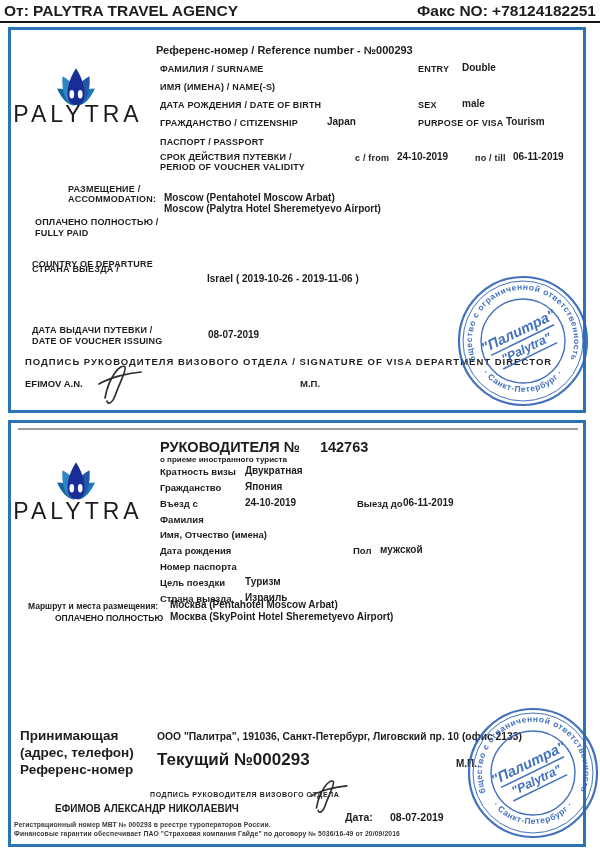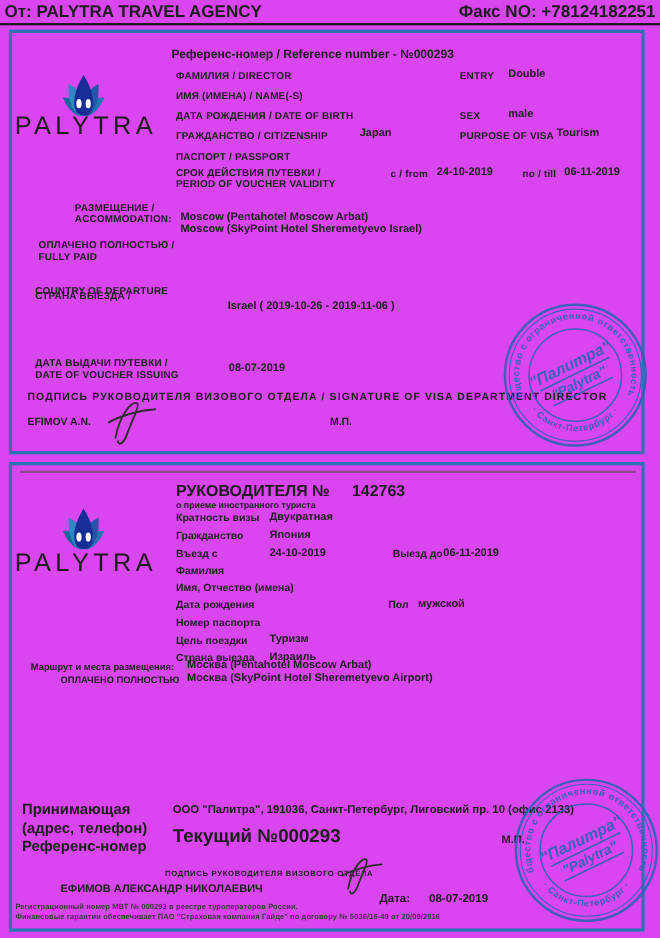--- a/index.html
+++ b/index.html
@@ -1,18 +1,18 @@
 <!DOCTYPE html>
 <html><head>
 <meta charset="utf-8">
 <style>
   html,body { margin:0; padding:0; background:#e8e8e8; }
   .page {
     position:relative; width:600px; height:853px; margin:0 auto;
-    background:#d946ef; overflow:hidden;
+    background:#ffffff; overflow:hidden;
     font-family:"Liberation Sans", sans-serif; color:#1d1d1d;
   }
   .abs { position:absolute; white-space:nowrap; }
   .b { font-weight:700; }
   .box { position:absolute; border:3px solid #2a74b6; box-sizing:border-box; background:transparent; }
   .lbl { font-weight:700; font-size:9px; letter-spacing:.2px; }
   .lbl85 { font-weight:700; font-size:8.5px; }
   .val { font-weight:700; font-size:10px; }
   .wordmark {
     font-size:23px; font-weight:400; letter-spacing:4px; color:#1c1c1c;
@@ -49,21 +49,21 @@
           <path d="M0,-40 C9,-26 13,-10 8,0 C5,5 -5,5 -8,0 C-13,-10 -9,-26 0,-40 Z" fill="#182e96"></path>
           <ellipse cx="-5" cy="-9" rx="2.8" ry="5" fill="#fcfcfa"></ellipse>
           <ellipse cx="5" cy="-9" rx="2.8" ry="5" fill="#fcfcfa"></ellipse>
         </g>
     </g>
   </svg>
   <div class="abs wordmark" style="left:8px;top:101px">PALYTRA</div>
 
   <div class="abs b" style="left:156px;top:44px;font-size:11px">Референс-номер / Reference number - №000293</div>
 
-  <div class="abs lbl" style="left:160px;top:64px">ФАМИЛИЯ / DIRECTOR</div>
+  <div class="abs lbl" style="left:160px;top:64px">ФАМИЛИЯ / SURNAME</div>
   <div class="abs lbl" style="left:418px;top:64px">ENTRY</div>
   <div class="abs val" style="left:462px;top:62px">Double</div>
 
   <div class="abs lbl" style="left:160px;top:82px">ИМЯ (ИМЕНА) / NAME(-S)</div>
 
   <div class="abs lbl" style="left:160px;top:100px">ДАТА РОЖДЕНИЯ / DATE OF BIRTH</div>
   <div class="abs lbl" style="left:418px;top:100px">SEX</div>
   <div class="abs val" style="left:462px;top:98px">male</div>
 
   <div class="abs lbl" style="left:160px;top:118px">ГРАЖДАНСТВО / CITIZENSHIP</div>
@@ -76,21 +76,21 @@
   <div class="abs lbl" style="left:160px;top:152px">СРОК ДЕЙСТВИЯ ПУТЕВКИ /</div>
   <div class="abs lbl" style="left:160px;top:162px">PERIOD OF  VOUCHER VALIDITY</div>
   <div class="abs lbl" style="left:355px;top:153px">с / from</div>
   <div class="abs val" style="left:397px;top:151px">24-10-2019</div>
   <div class="abs lbl" style="left:475px;top:153px">по / till</div>
   <div class="abs val" style="left:513px;top:151px">06-11-2019</div>
 
   <div class="abs lbl" style="left:68px;top:184px">РАЗМЕЩЕНИЕ /</div>
   <div class="abs lbl" style="left:68px;top:194px">ACCOMMODATION:</div>
   <div class="abs val" style="left:164px;top:192px">Moscow (Pentahotel Moscow Arbat)</div>
-  <div class="abs val" style="left:164px;top:203px">Moscow (SkyPoint Hotel Sheremetyevo Israel)</div>
+  <div class="abs val" style="left:164px;top:203px">Moscow (Palytra Hotel Sheremetyevo Airport)</div>
 
   <div class="abs lbl" style="left:35px;top:217px">ОПЛАЧЕНО ПОЛНОСТЬЮ /</div>
   <div class="abs lbl" style="left:35px;top:228px">FULLY PAID</div>
 
   <div class="abs lbl" style="left:32px;top:264px">СТРАНА ВЫЕЗДА /</div>
   <div class="abs lbl" style="left:32px;top:259px">COUNTRY OF DEPARTURE</div>
   <div class="abs val" style="left:207px;top:273px">Israel ( 2019-10-26 - 2019-11-06 )</div>
 
   <div class="abs lbl" style="left:32px;top:325px">ДАТА ВЫДАЧИ ПУТЕВКИ /</div>
   <div class="abs lbl" style="left:32px;top:336px">DATE OF VOUCHER ISSUING</div>

